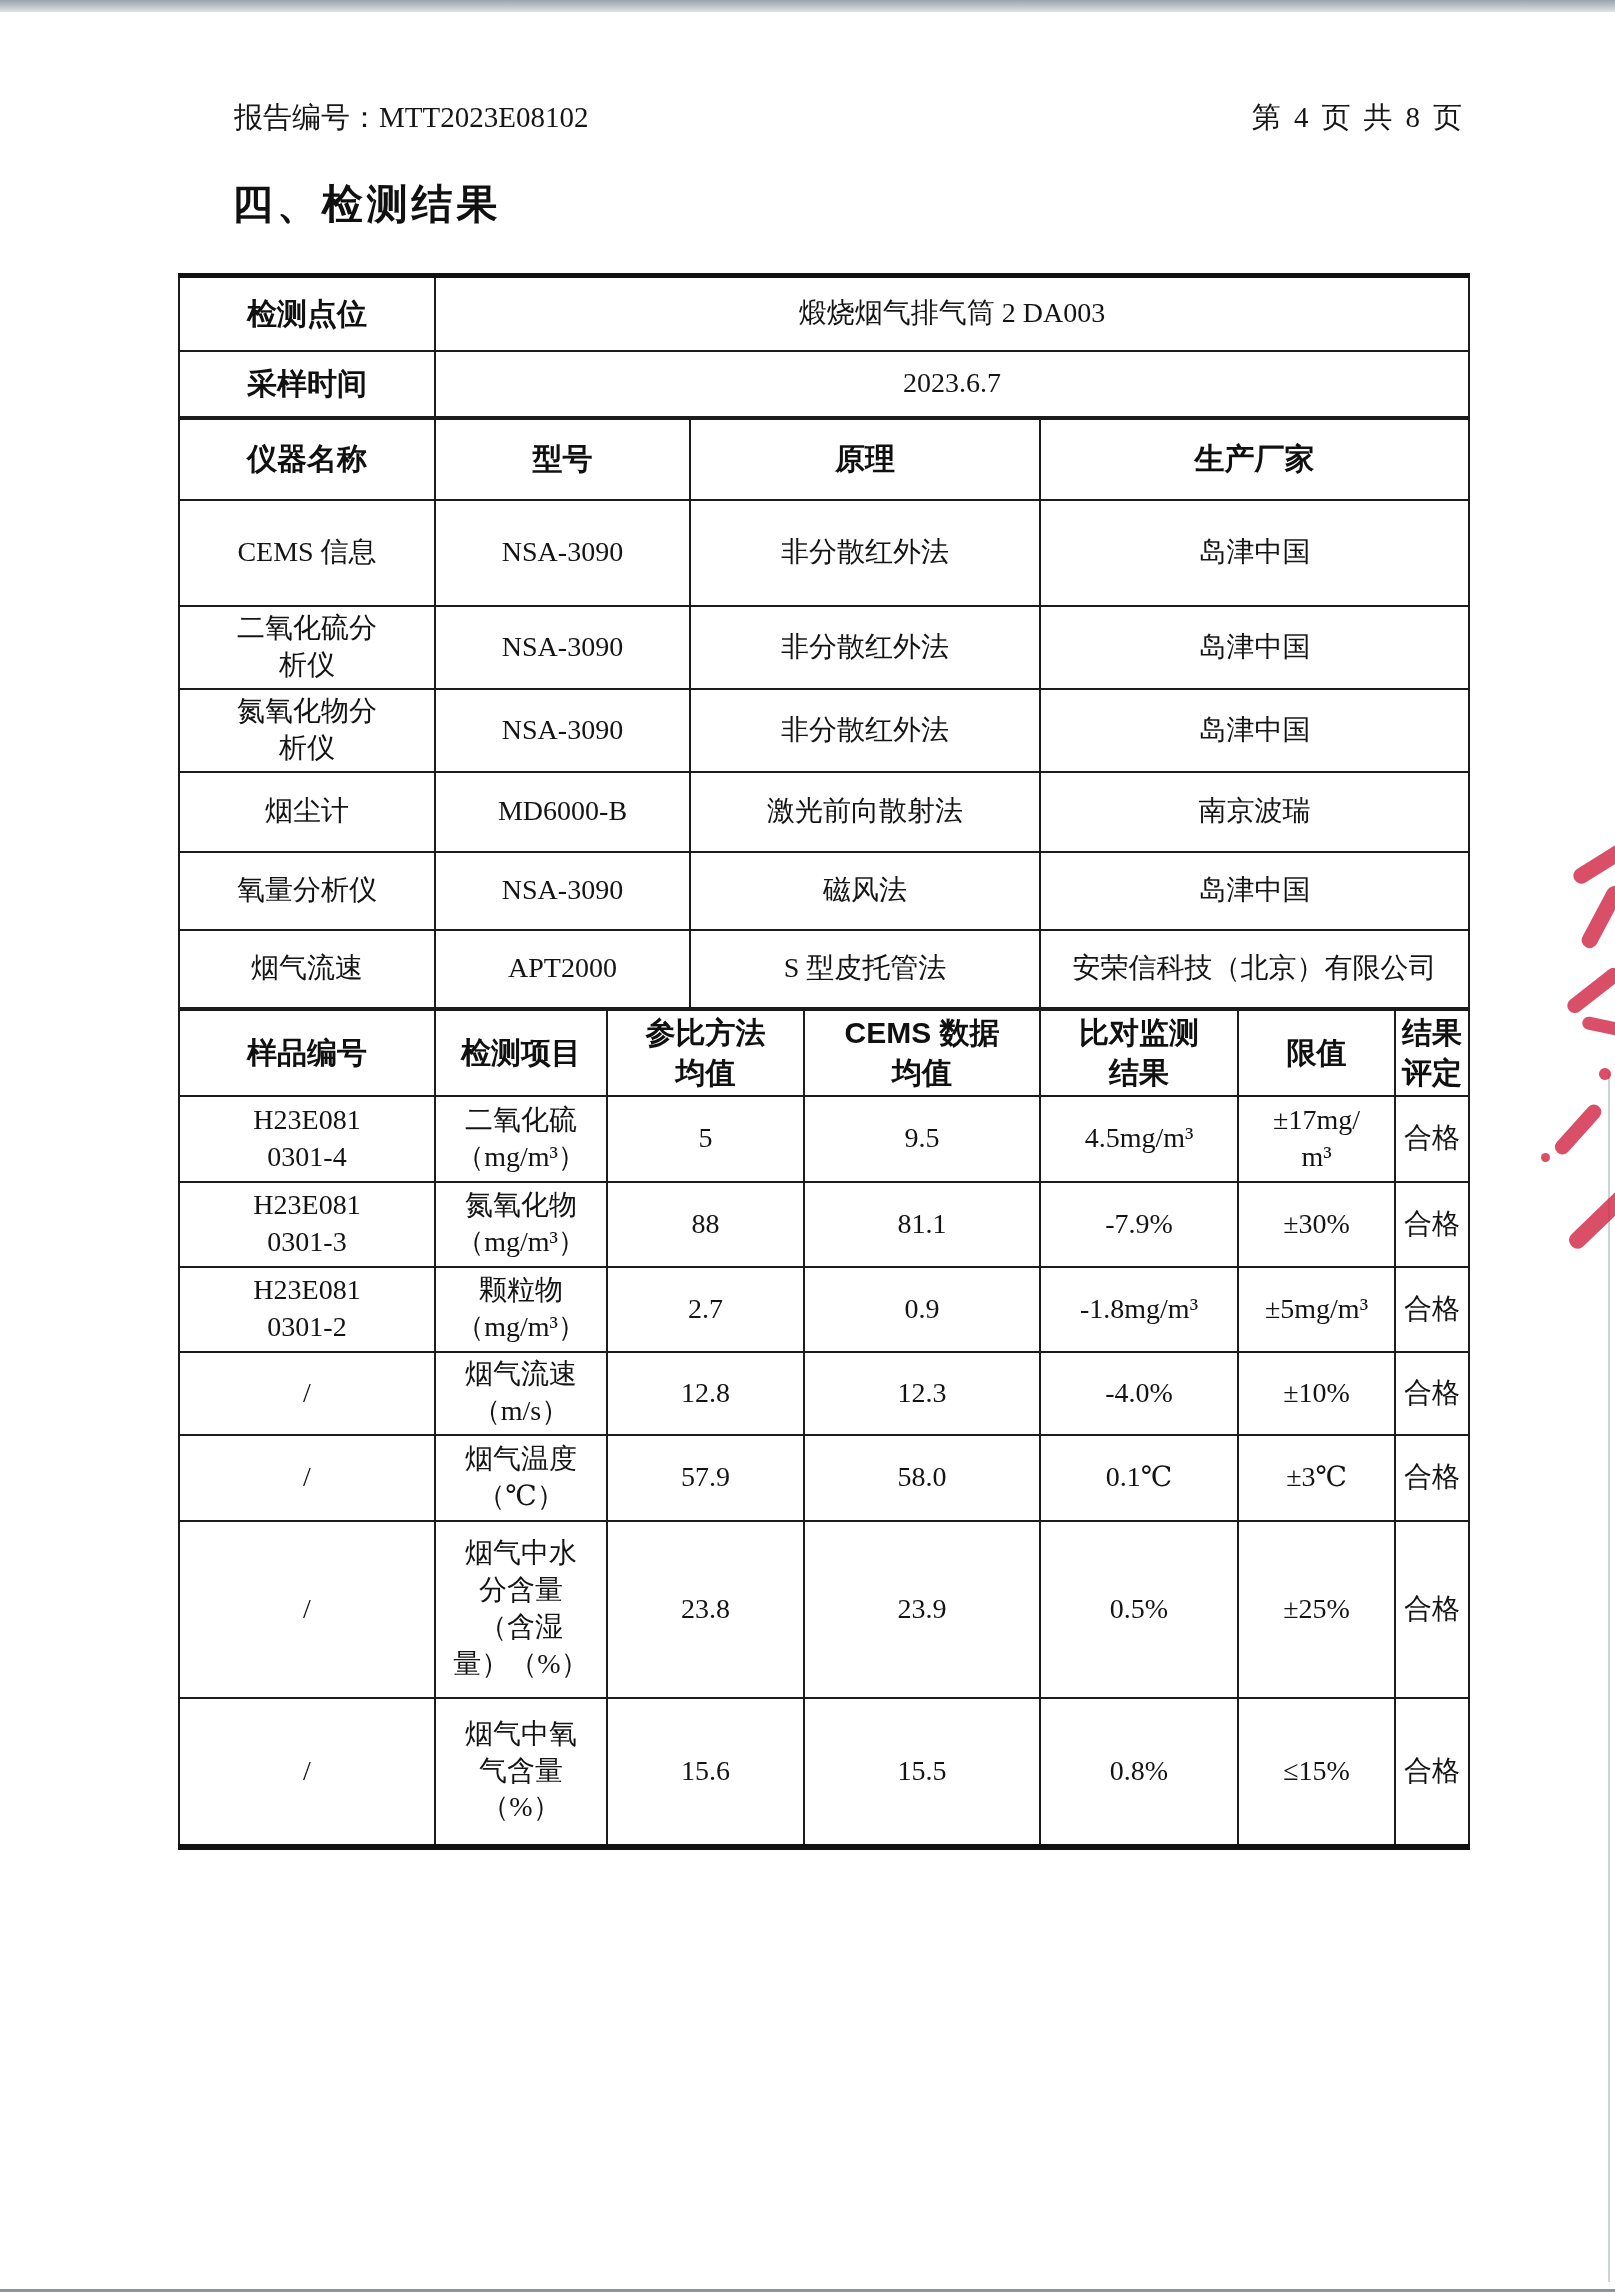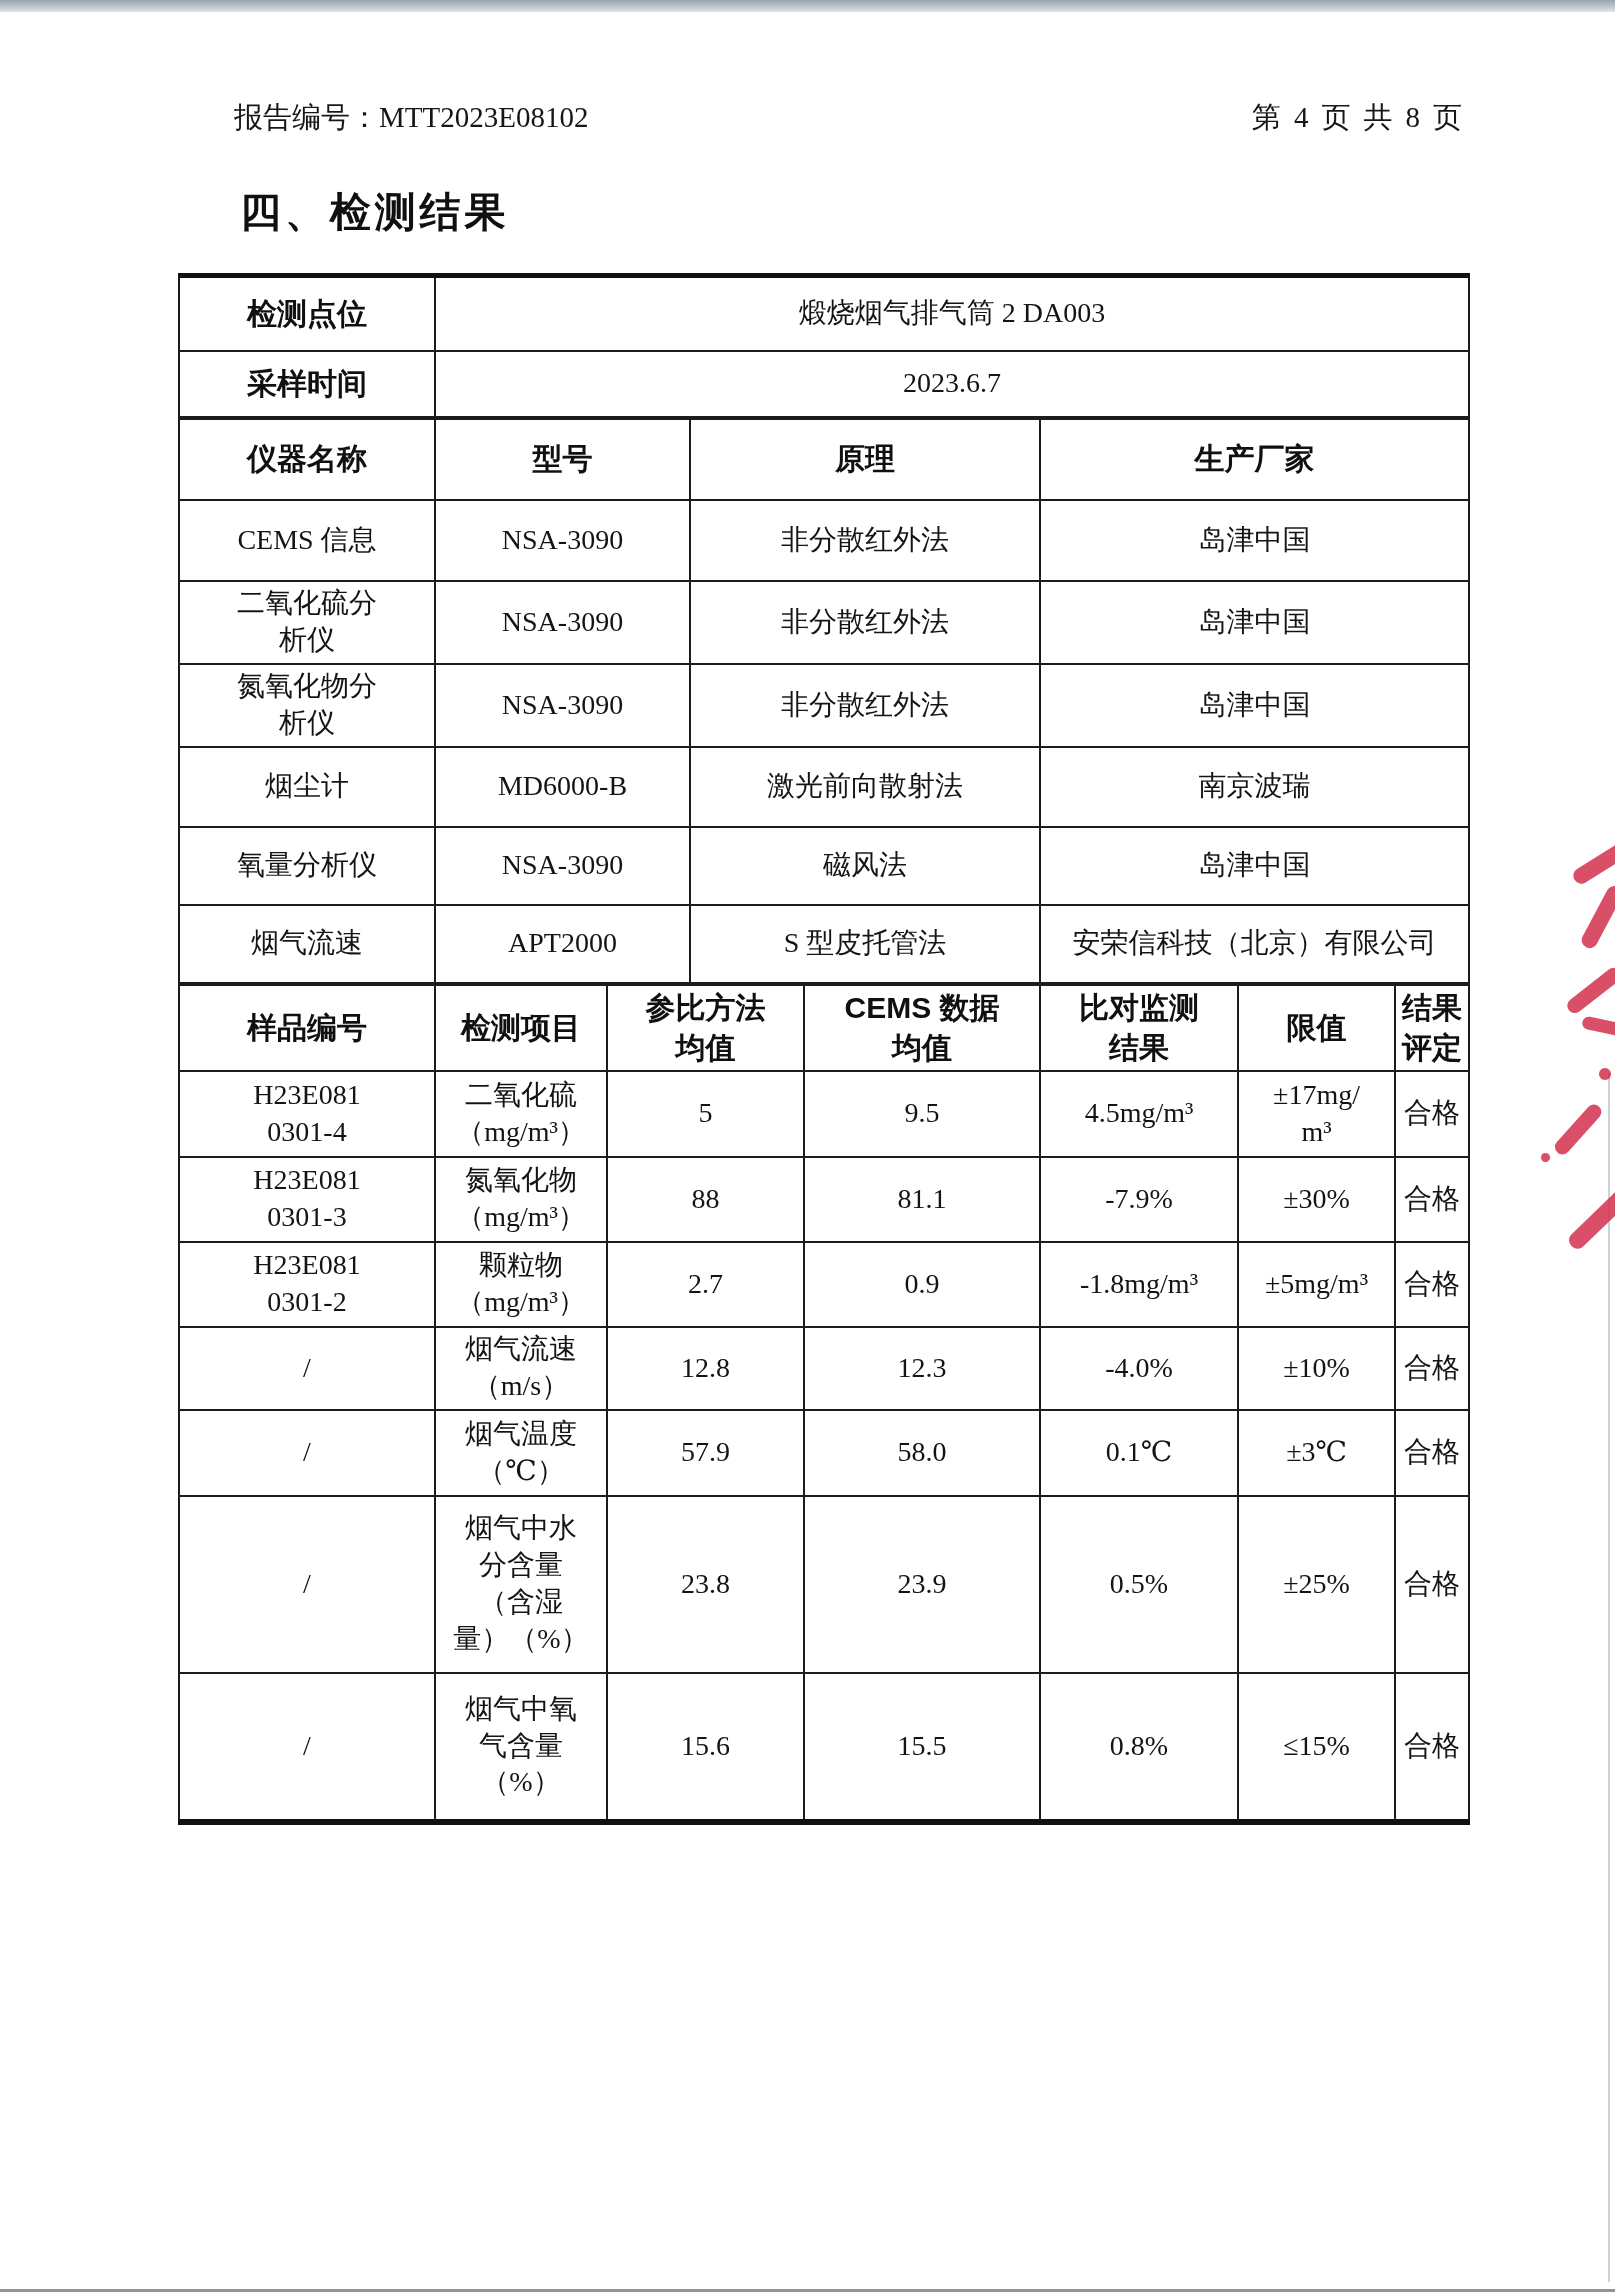--- a/index.html
+++ b/index.html
@@ -15,21 +15,21 @@
   .edge-bottom{position:absolute;bottom:0;left:0;width:100%;height:3.9px;background:#8e9599;}
   .edge-right{position:absolute;top:1073px;right:5.9px;width:2px;height:1209px;background:#cdd2d6;}
 
   .header-row{
     position:absolute;left:234px;top:98px;width:1231px;
     display:flex;justify-content:space-between;align-items:flex-end;
     font-size:29px;
   }
   .page-indicator{letter-spacing:2.9px;margin-left:22px;}
   .section-title{
-    position:absolute;left:232px;top:177px;margin:8px;
+    position:absolute;left:232px;top:177px;margin:0;
     font-family:"Liberation Sans","DejaVu Sans",sans-serif;
     font-size:41px;font-weight:bold;letter-spacing:3.9px;color:#101010;
   }
 
   .tables{position:absolute;left:178px;top:273px;width:1289px;}
   table.tbl{
     border-collapse:collapse;table-layout:fixed;width:1289px;
     font-size:28px;color:#141414;
   }
   .tbl td,.tbl th{
@@ -96,21 +96,21 @@
         <col style="width:350px">
         <col style="width:429px">
       </colgroup>
     <tbody>
         <tr style="height:81px">
       <th>仪器名称</th>
       <th>型号</th>
       <th>原理</th>
       <th>生产厂家</th>
     </tr>
-    <tr style="height:81px">
+    <tr style="height:106px">
       <td>CEMS 信息</td>
       <td>NSA-3090</td>
       <td>非分散红外法</td>
       <td>岛津中国</td>
     </tr>
     <tr style="height:83px">
       <td>二氧化硫分
 析仪</td>
       <td>NSA-3090</td>
       <td>非分散红外法</td>

